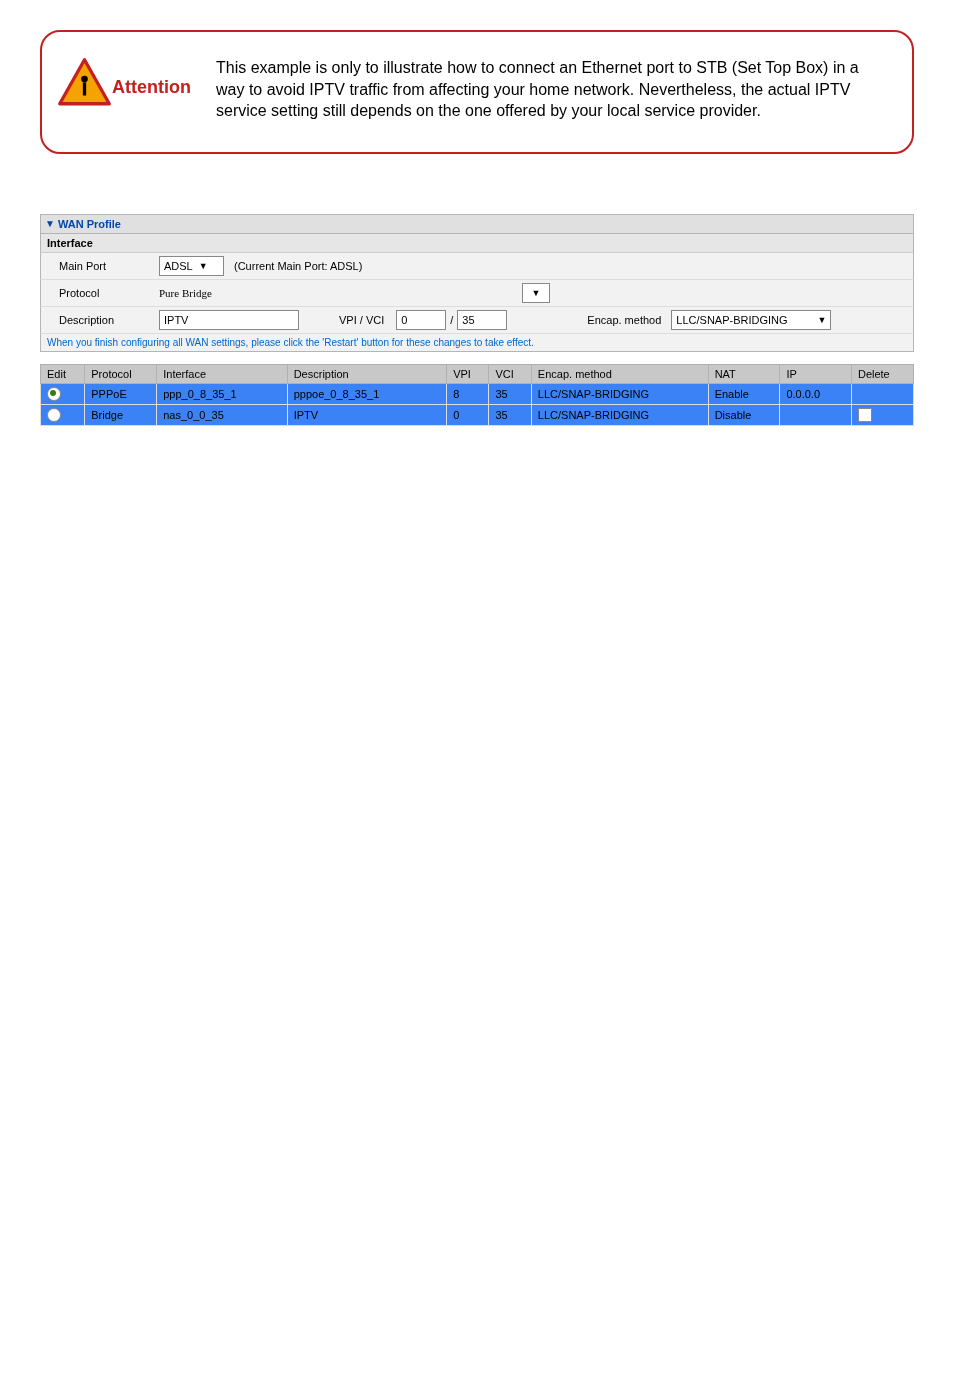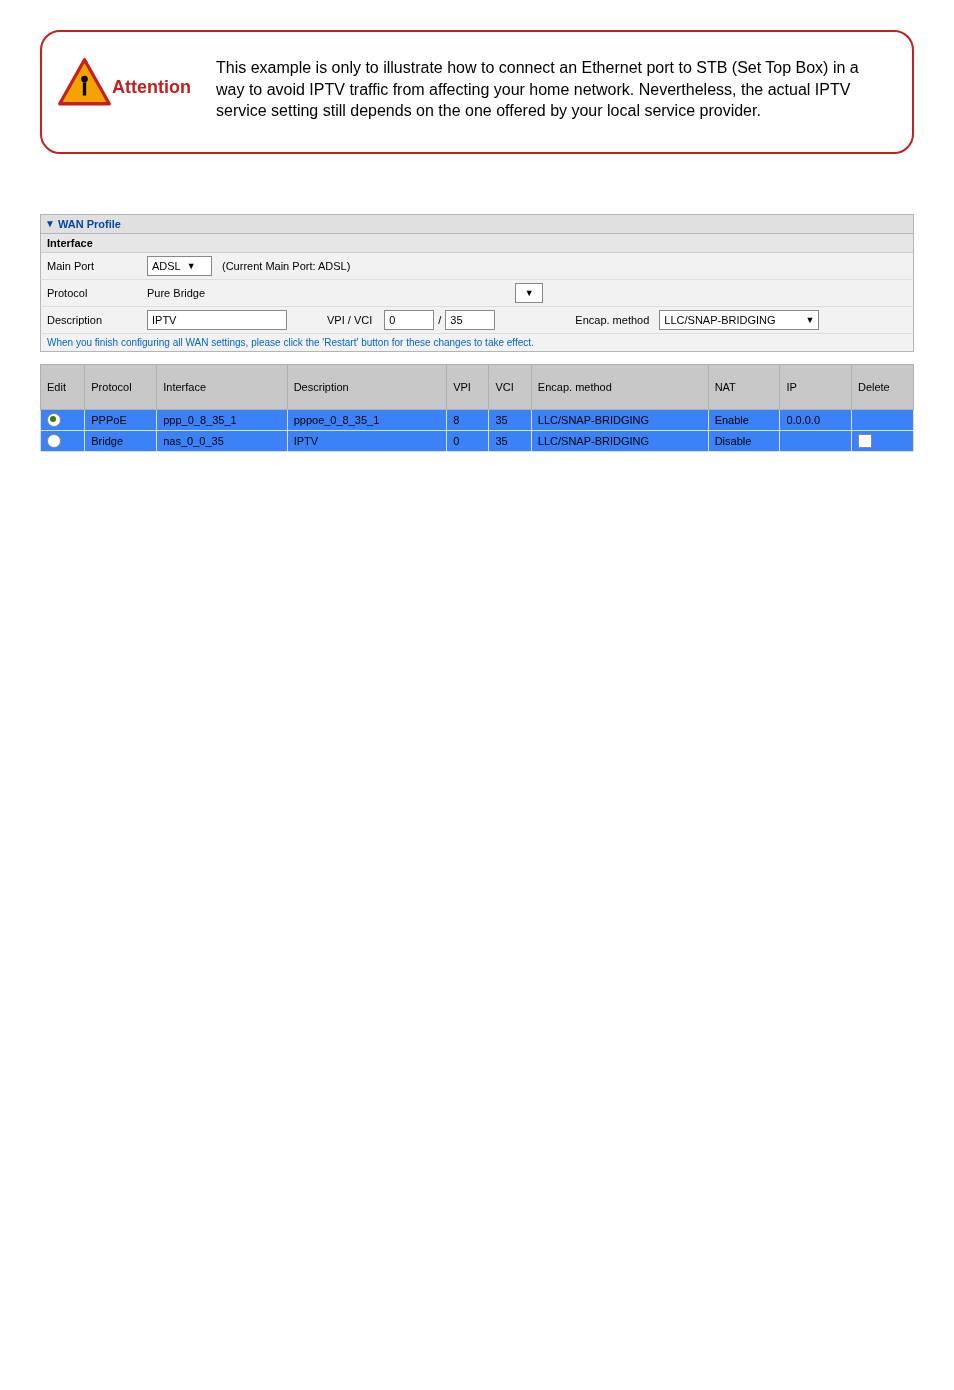--- a/index.html
+++ b/index.html
@@ -70,21 +70,21 @@
     padding: 3px 6px;
     font-weight: bold;
   }
   .form-row {
     background: #f2f2f2;
     border-left: 1px solid #b5b5b5;
     border-right: 1px solid #b5b5b5;
     border-bottom: 1px solid #ddd;
     display: flex;
     align-items: center;
-    padding: 2px 6px;
+    padding: 2px 18px;
     min-height: 22px;
   }
   .form-label {
     width: 100px;
     flex-shrink: 0;
   }
   .form-content {
     display: flex;
     align-items: center;
     flex-wrap: wrap;
@@ -123,21 +123,21 @@
   
   .list-table {
     margin: 12px 40px 0 40px;
     border-collapse: collapse;
     font-size: 11px;
     width: calc(100% - 80px);
   }
   .list-table th {
     background: #c8c8c8;
     text-align: left;
-    padding: 16px 6px;
+    padding: 3px 6px;
     font-weight: normal;
     border: 1px solid #b0b0b0;
   }
   .list-table td {
     background: #3b82f6;
     padding: 3px 6px;
     border: 1px solid #ddd;
   }
   .radio-dot {
     width: 12px;
@@ -194,21 +194,21 @@
       <div class="select-wrap" style="width:55px;">
         <span>ADSL</span>
         <span class="caret">▼</span>
       </div>
       <span style="margin-left:10px;">(Current Main Port: ADSL)</span>
     </div>
   </div>
 
   <div class="form-row">
     <div class="form-label">Protocol</div>
-    <div class="form-content" style="width:100%;">
+    <div class="form-content" style="width:100%;font-family:Liberation Serif, serif;">
       <div style="position:relative;">
         <span>Pure Bridge</span>
       </div>
       <div class="select-wrap" style="margin-left:310px; width:18px; justify-content:center;">
         <span class="caret" style="margin:0;">▼</span>
       </div>
     </div>
   </div>
 
   <div class="form-row">

